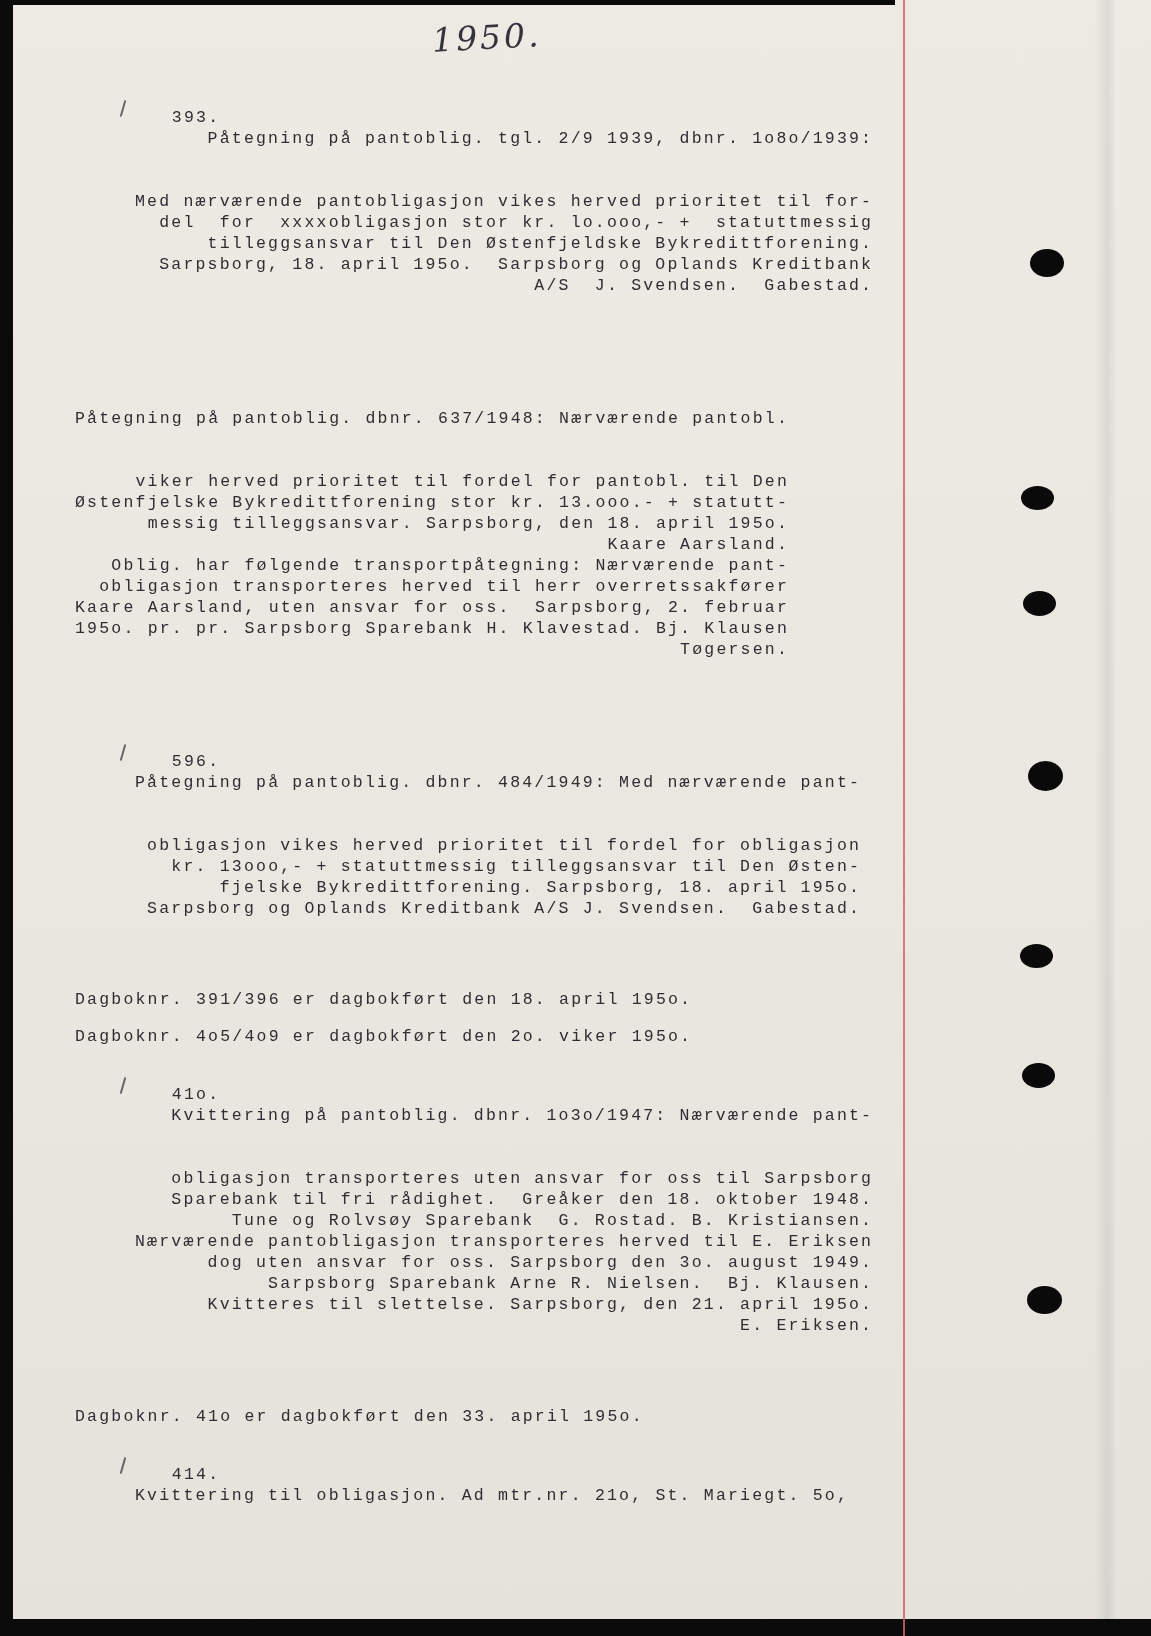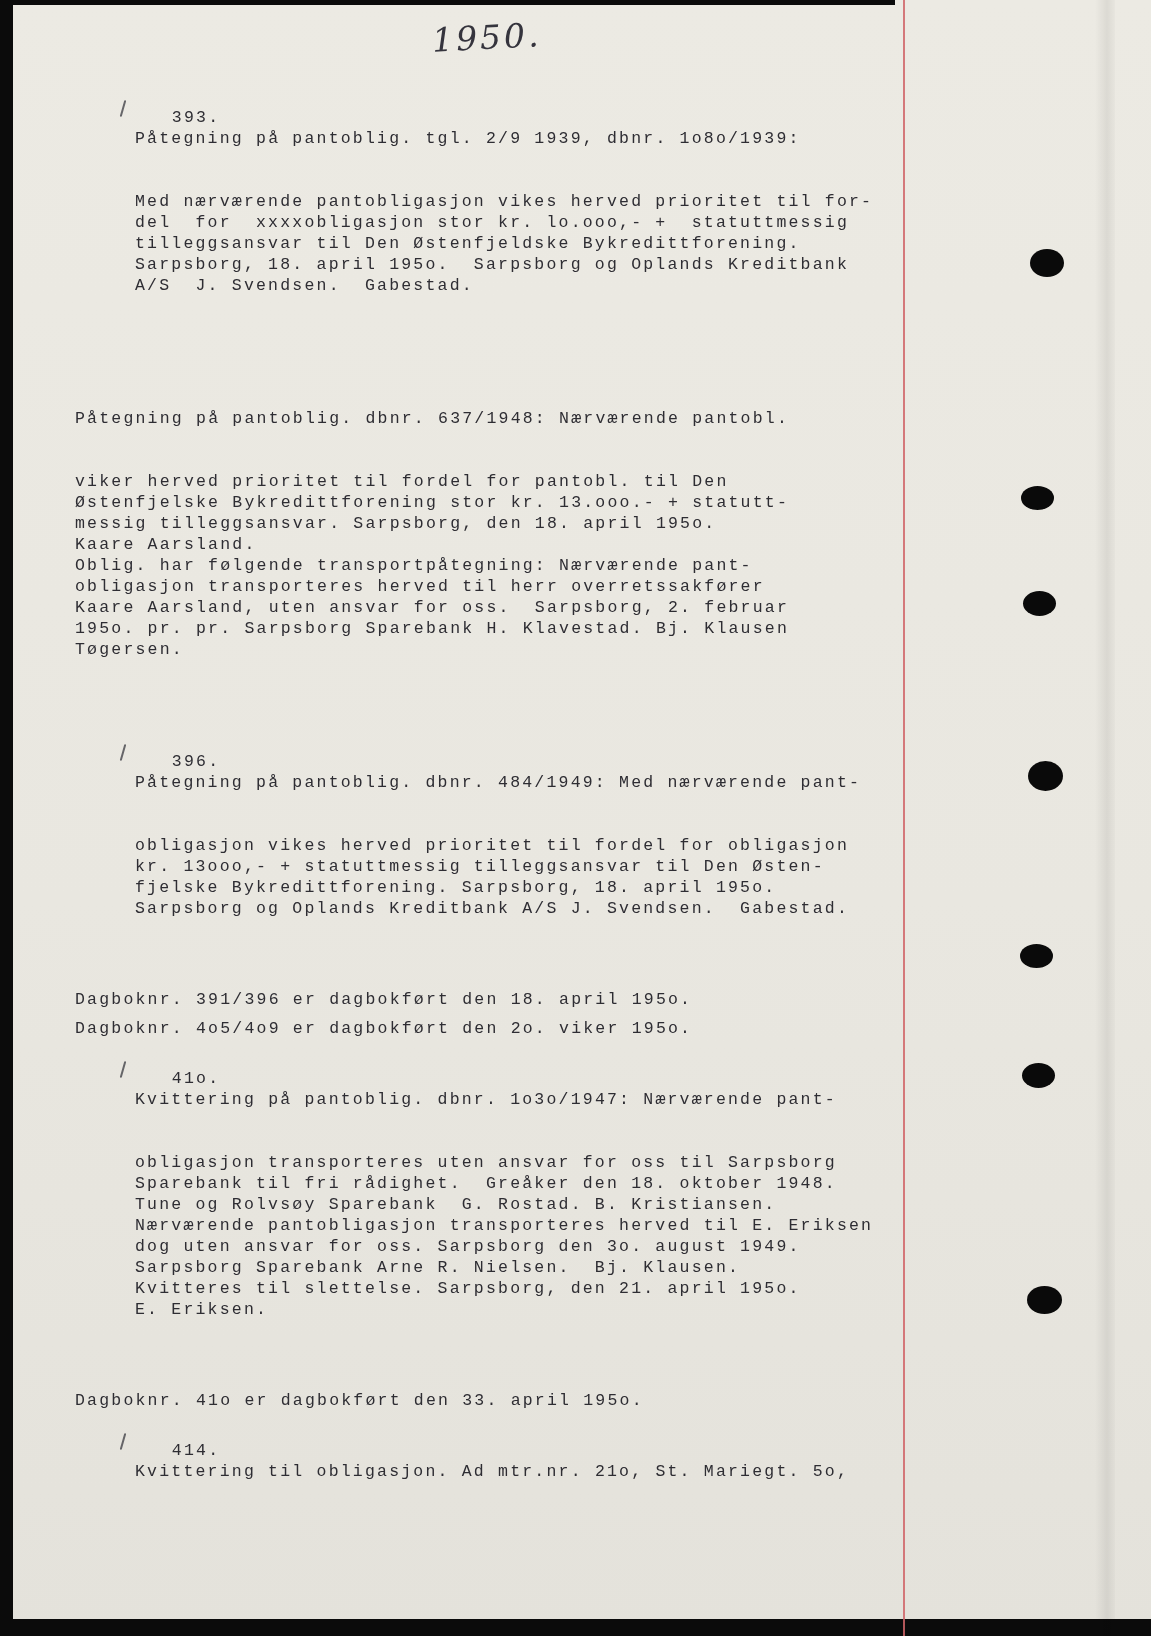--- a/index.html
+++ b/index.html
@@ -45,37 +45,37 @@
     color: #35343d;
     transform: rotate(-3deg);
     letter-spacing: 3px;
   }
   .content {
     position: absolute; left: 75px; top: 86px; width: 860px;
     font-size: 16.5px;
     line-height: 21px;
     letter-spacing: 2.2px;
   }
-  .entry { display: flex; margin-bottom: 28px; }
+  .entry { display: flex; margin-bottom: 28px; text-align: right; }
   .entry-num { width: 60px; flex: none; white-space: pre; position: relative; }
   .pen-tick {
     position: absolute; left: 47px; top: 14px;
     width: 2px; height: 17px;
     background: #3a3a40;
     transform: rotate(16deg);
     border-radius: 1px;
     opacity: 0.75;
   }
   .entry-text { white-space: pre; }
   .u {
     text-decoration-thickness: 1.5px;
     text-underline-offset: 4px;
   }
   .dagbok-line {
-    margin-bottom: 8px;
+    margin-bottom: 16px;
     white-space: pre;
   }
 </style>
 </head>
 <body>
 
 <div class="page">
 
   <div class="edge-left"></div>
   <div class="edge-top"></div>
@@ -120,21 +120,21 @@
 Oblig. har følgende transportpåtegning: Nærværende pant-
 obligasjon transporteres herved til herr overretssakfører
 Kaare Aarsland, uten ansvar for oss.  Sarpsborg, 2. februar
 195o. pr. pr. Sarpsborg Sparebank H. Klavestad. Bj. Klausen
 Tøgersen.</div>
       </div>
     </div>
 
     <div class="entry">
       <div class="entry-num">
-        <span>396.</span>
+        <span>596.</span>
         <div class="pen-tick"></div>
       </div>
       <div class="entry-text">
         <div><span class="u">Påtegning</span><span> på pantoblig. dbnr. 484/1949: Med nærværende pant-</span></div>
         <div>obligasjon vikes herved prioritet til fordel for obligasjon
 kr. 13ooo,- + statuttmessig tilleggsansvar til Den Østen-
 fjelske Bykredittforening. Sarpsborg, 18. april 195o.
 Sarpsborg og Oplands Kreditbank A/S J. Svendsen.  Gabestad.</div>
       </div>
     </div>

